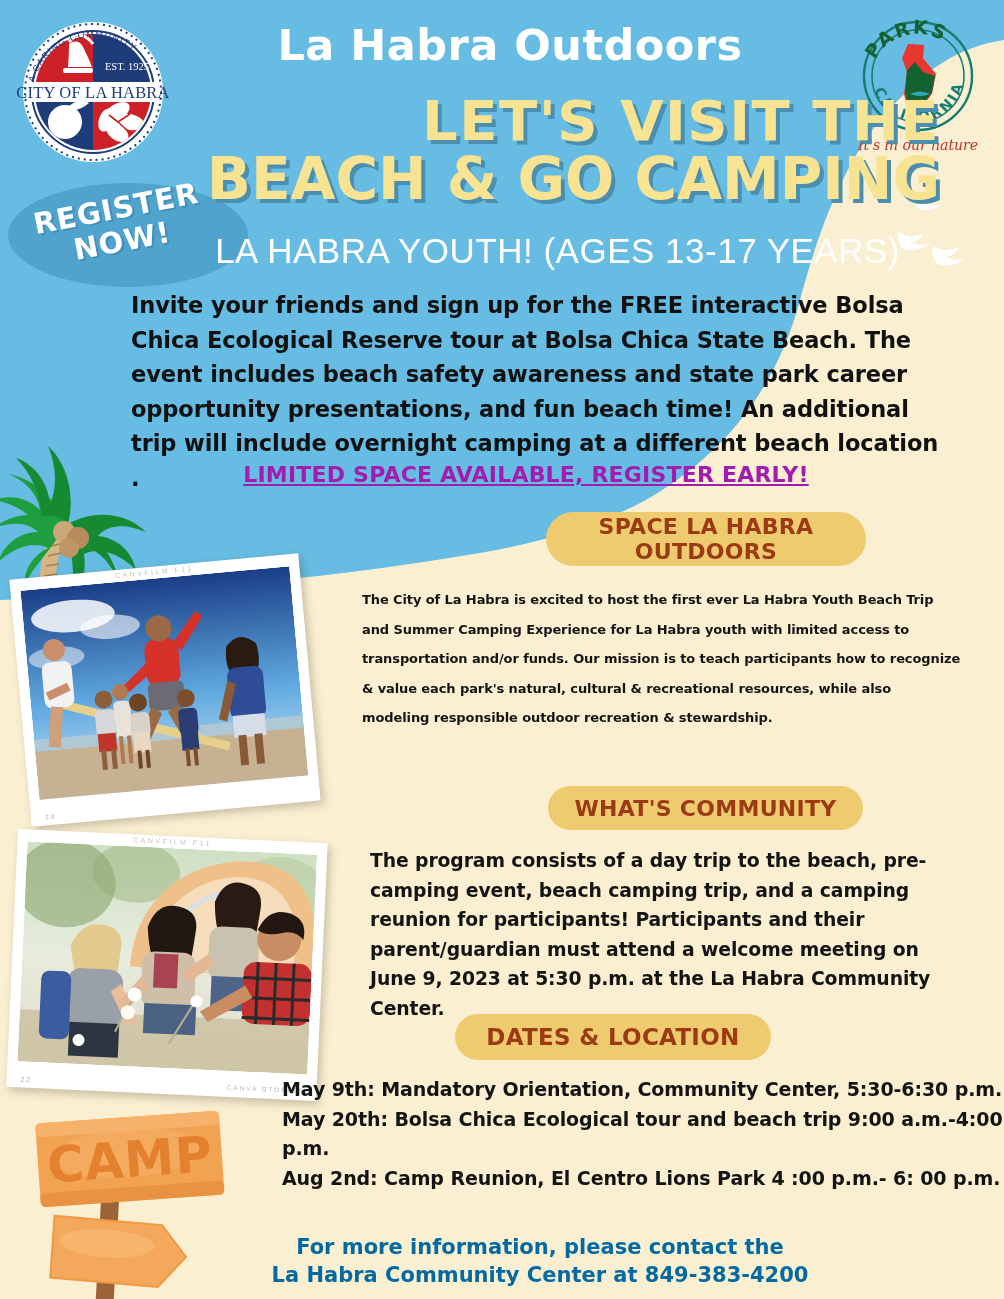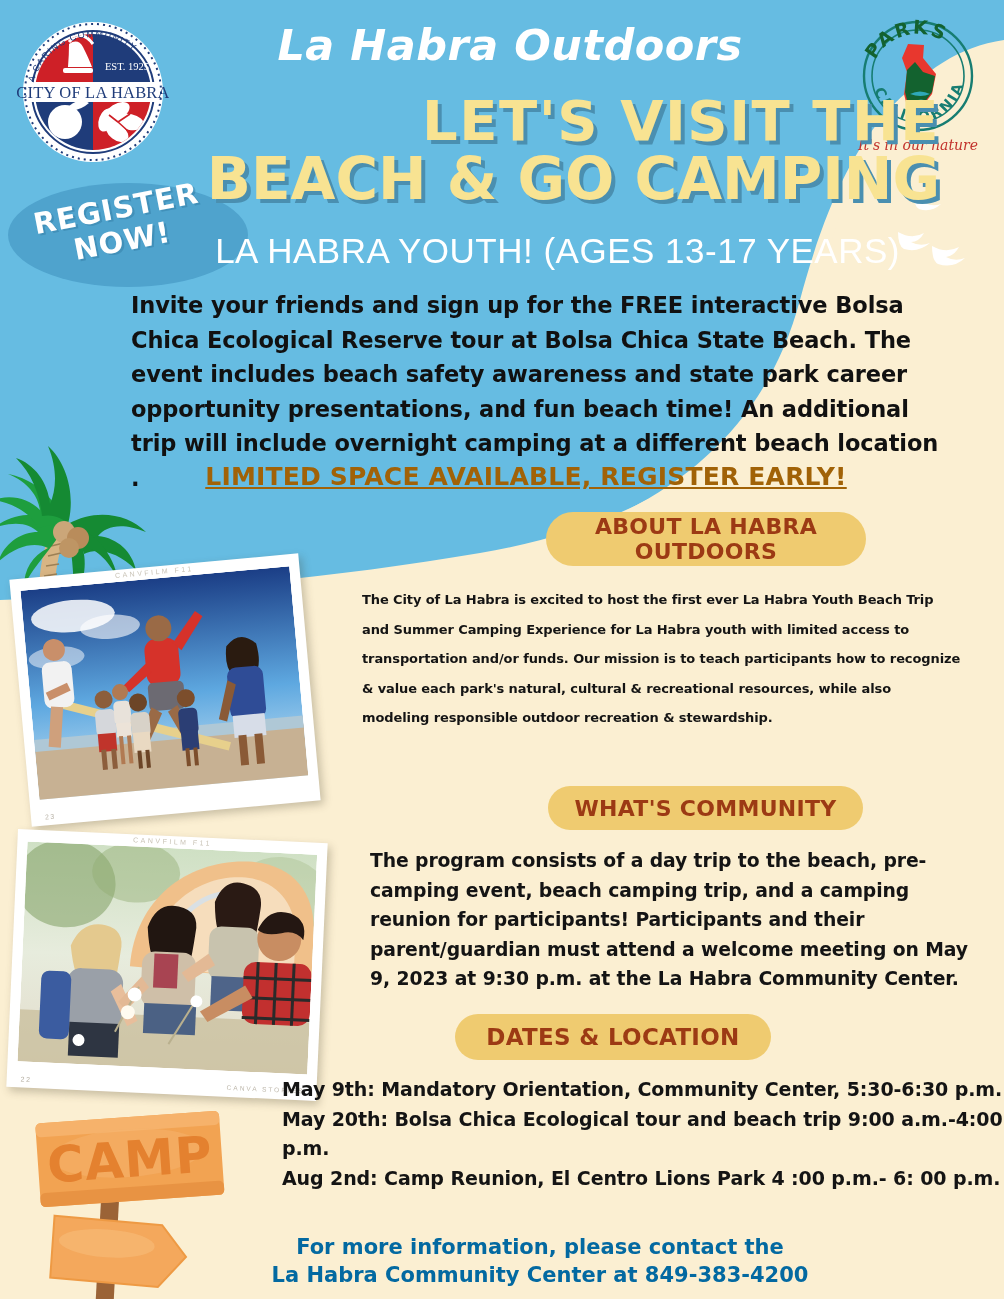--- a/index.html
+++ b/index.html
@@ -38,21 +38,21 @@
 
   
   .city-logo{position:absolute;left:17px;top:14px;width:152px;height:152px;}
   .parks-logo{position:absolute;left:850px;top:16px;width:140px;height:146px;}
 
   
   .brand{
     position:absolute;left:200px;top:22px;width:620px;
     text-align:center;color:#FFFFFF;
     font-family:"DejaVu Sans",sans-serif;
-    font-weight:bold;font-style:italic;font-size:43px;line-height:46px;
+    font-weight:bold;font-size:43px;line-height:46px;
     letter-spacing:.5px;
   }
   .big-title{
     position:absolute;left:120px;top:92px;width:820px;
     text-align:right;
     color:#F8E392;
     font-family:"DejaVu Sans",sans-serif;
     font-weight:bold;font-size:56px;line-height:58px;
     letter-spacing:1.5px;
     text-shadow:4px 4px 0 #4A8FB0;
@@ -66,21 +66,21 @@
   }
 
   
   .intro{
     position:absolute;left:131px;top:288px;width:820px;
     color:#111111;font-weight:bold;font-size:22.5px;line-height:34.5px;
     font-family:"DejaVu Sans",sans-serif;letter-spacing:-.1px;
   }
   .limited{
     position:absolute;left:131px;top:462px;width:790px;text-align:center;
-    color:#a16207;font-weight:bold;font-size:25px;
+    color:#a21caf;font-weight:bold;font-size:22px;
     font-family:"DejaVu Sans",sans-serif;
     text-decoration:underline;letter-spacing:.2px;
   }
 
   
   .pill{
     position:absolute;background:#EFCB70;border-radius:40px;
     color:#9C3A14;font-weight:bold;text-align:center;
     font-family:"DejaVu Sans",sans-serif;letter-spacing:.3px;
     display:flex;align-items:center;justify-content:center;
@@ -430,25 +430,25 @@
         <text x="120" y="82" text-anchor="middle" fill="#E4812F" font-family="'DejaVu Sans',sans-serif" font-size="50" font-weight="bold" letter-spacing="1">CAMP</text>
       </g>
       <g transform="rotate(4 120 160)">
         <path d="M42 126 L150 128 L176 158 L150 190 L42 188 z" fill="#F4A85C"></path>
         <path d="M42 126 L150 128 L176 158 L150 190 L42 188 z" fill="none" stroke="#EE9A44" stroke-width="2"></path>
         <ellipse cx="96" cy="150" rx="48" ry="14" fill="#F8BE7C" opacity=".55"></ellipse>
       </g>
     </svg>
   </div>
 
-  <div class="pill pill-about">ABOUT LA HABRA OUTDOORS</div>
+  <div class="pill pill-about">SPACE LA HABRA OUTDOORS</div>
   <div class="body-txt about-txt">The City of La Habra is excited to host the first ever La Habra Youth Beach Trip and Summer Camping Experience for La Habra youth with limited access to transportation and/or funds. Our mission is to teach participants how to recognize &amp; value each park's natural, cultural &amp; recreational resources, while also modeling responsible outdoor recreation &amp; stewardship.</div>
 
   <div class="pill pill-incl">WHAT'S COMMUNITY</div>
-  <div class="body-txt incl-txt">The program consists of a day trip to the beach,  pre-camping event, beach camping trip, and a camping reunion for participants! Participants and their parent/guardian must attend a welcome meeting on May 9, 2023 at 9:30 p.m. at the La Habra Community Center.</div>
+  <div class="body-txt incl-txt">The program consists of a day trip to the beach,  pre-camping event, beach camping trip, and a camping reunion for participants! Participants and their parent/guardian must attend a welcome meeting on June 9, 2023 at 5:30 p.m. at the La Habra Community Center.</div>
 
   <div class="pill pill-dates">DATES &amp; LOCATION</div>
   <div class="body-txt dates-txt">
     <div>May 9th: Mandatory Orientation, Community Center, 5:30-6:30 p.m.</div>
     <div>May 20th:  Bolsa Chica Ecological tour and beach trip 9:00 a.m.-4:00 p.m.</div>
     <div>Aug 2nd: Camp Reunion, El Centro Lions Park 4 :00 p.m.- 6: 00 p.m.</div>
   </div>
 
   <div class="contact">
     <div>For more information, please contact the</div>

